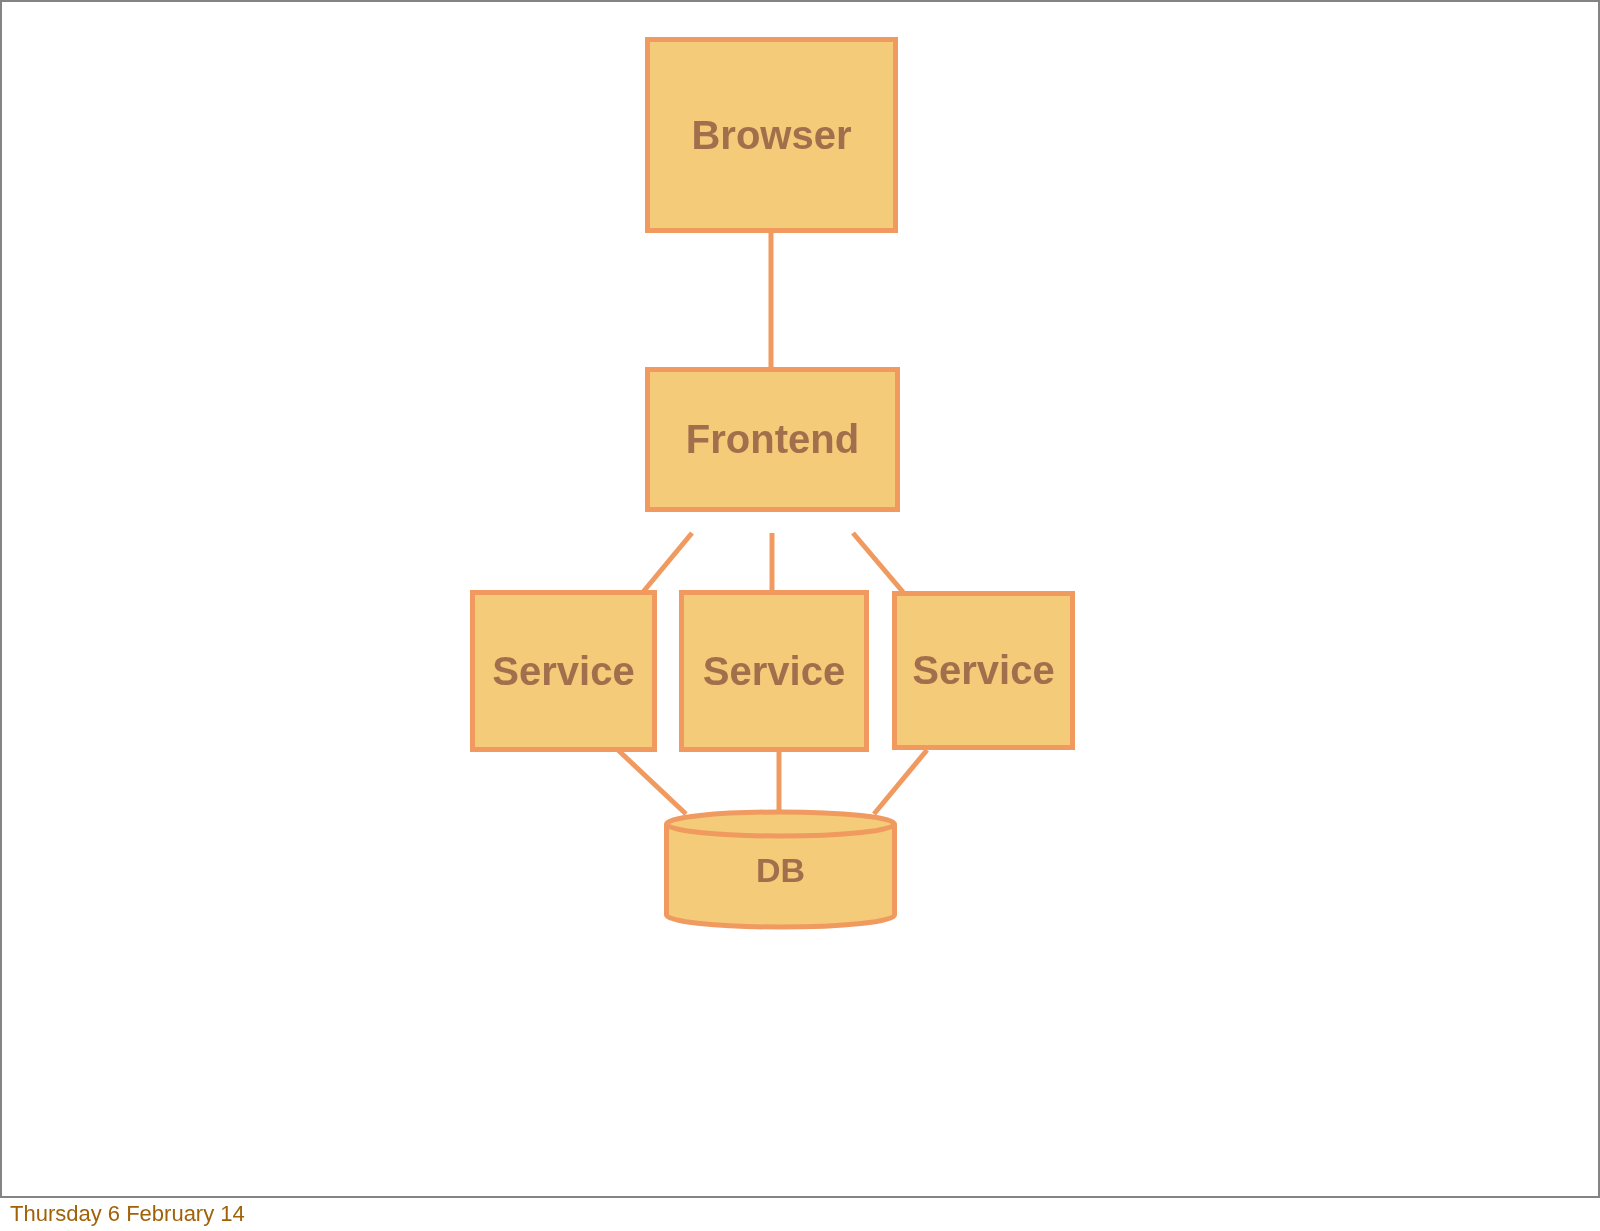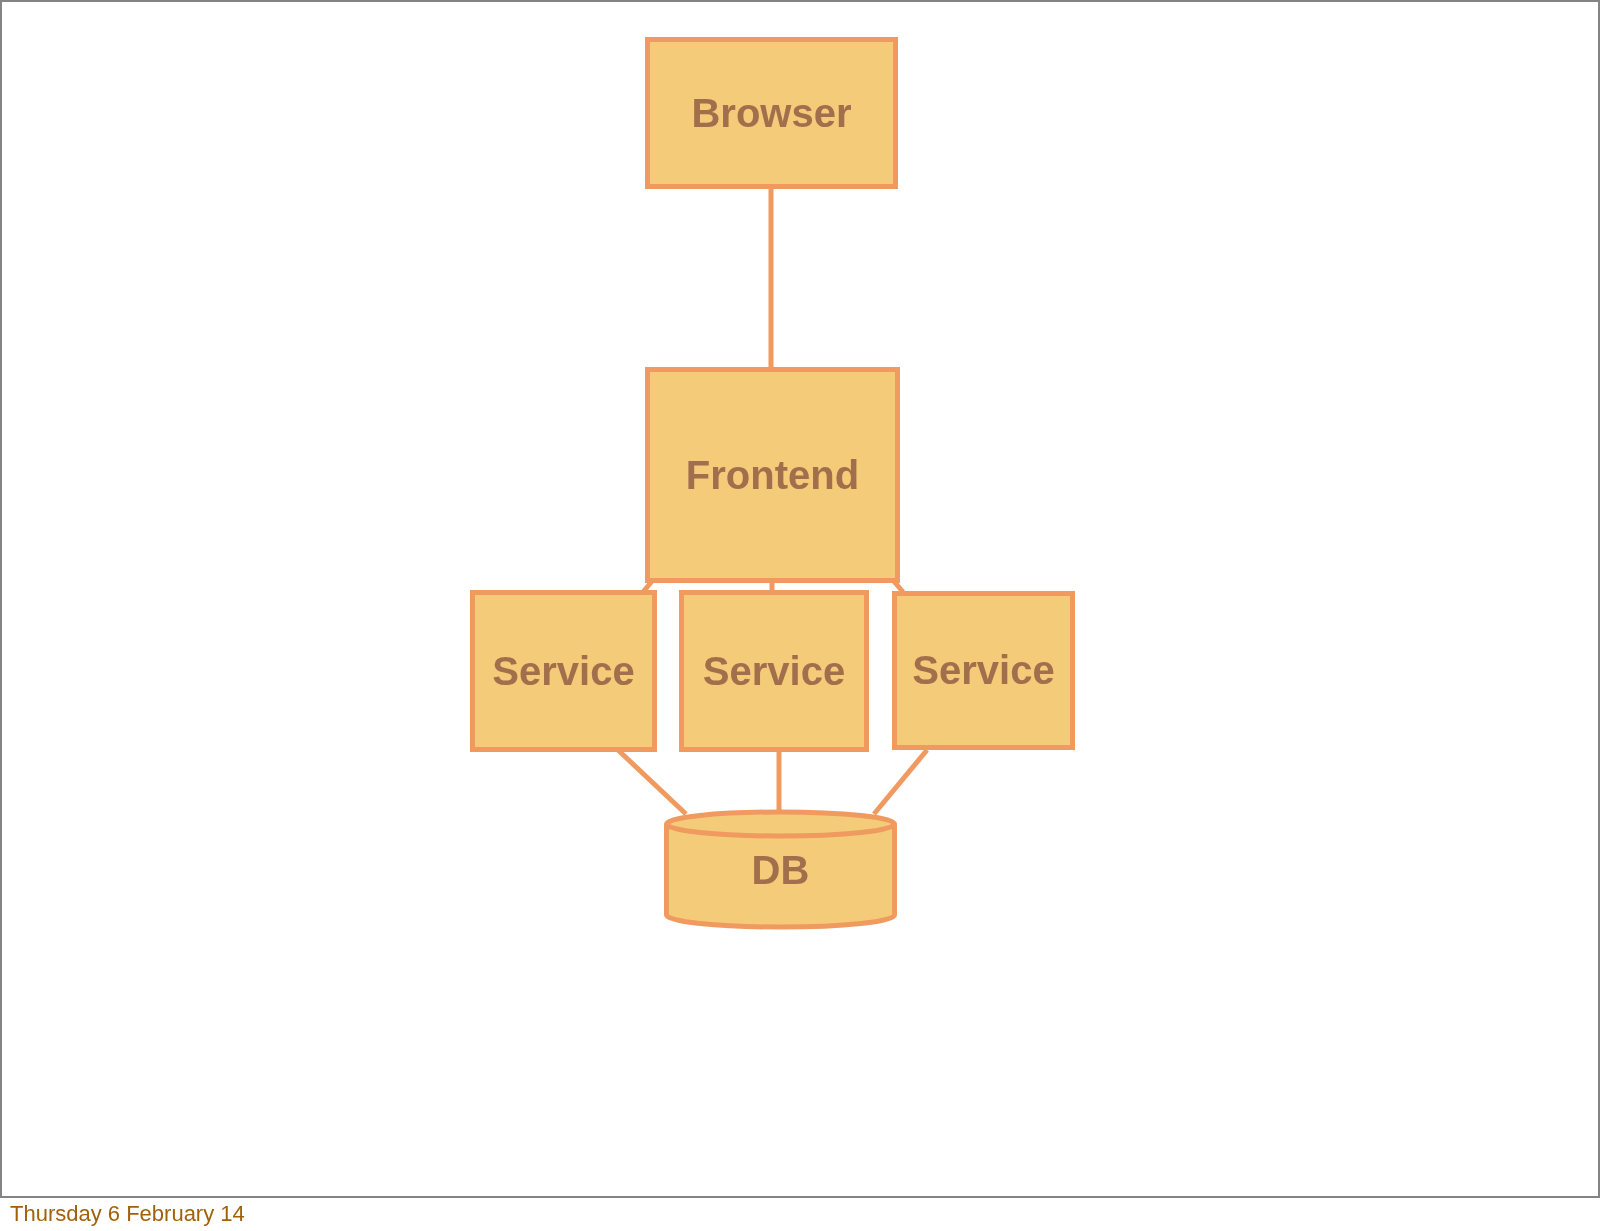--- a/index.html
+++ b/index.html
@@ -50,33 +50,33 @@
     border: 5px solid #F09A60;
     box-sizing: border-box;
     display: flex;
     align-items: center;
     justify-content: center;
     color: #A26F4D;
     font-size: 40px;
     font-weight: bold;
     letter-spacing: 0px;
   }
-  .node-browser  { left: 643px; top: 35px;  width: 253px; height: 152px; }
-  .node-frontend { left: 643px; top: 365px; width: 255px; height: 216px; }
+  .node-browser  { left: 643px; top: 35px;  width: 253px; height: 196px; }
+  .node-frontend { left: 643px; top: 365px; width: 255px; height: 145px; }
   .node-service1 { left: 468px; top: 588px; width: 187px; height: 162px; }
   .node-service2 { left: 677px; top: 588px; width: 190px; height: 162px; }
   .node-service3 { left: 890px; top: 589px; width: 183px; height: 159px; }
   .node-db-label {
     position: absolute;
     left: 664px; top: 830px; width: 229px; height: 76px;
     display: flex;
     align-items: center;
     justify-content: center;
     color: #A26F4D;
-    font-size: 40px;
+    font-size: 34px;
     font-weight: bold;
   }
   .footer-date {
     position: absolute;
     left: 10px;
     top: 1201px;
     font-size: 22px;
     color: #a16207;
     font-weight: normal;
   }

